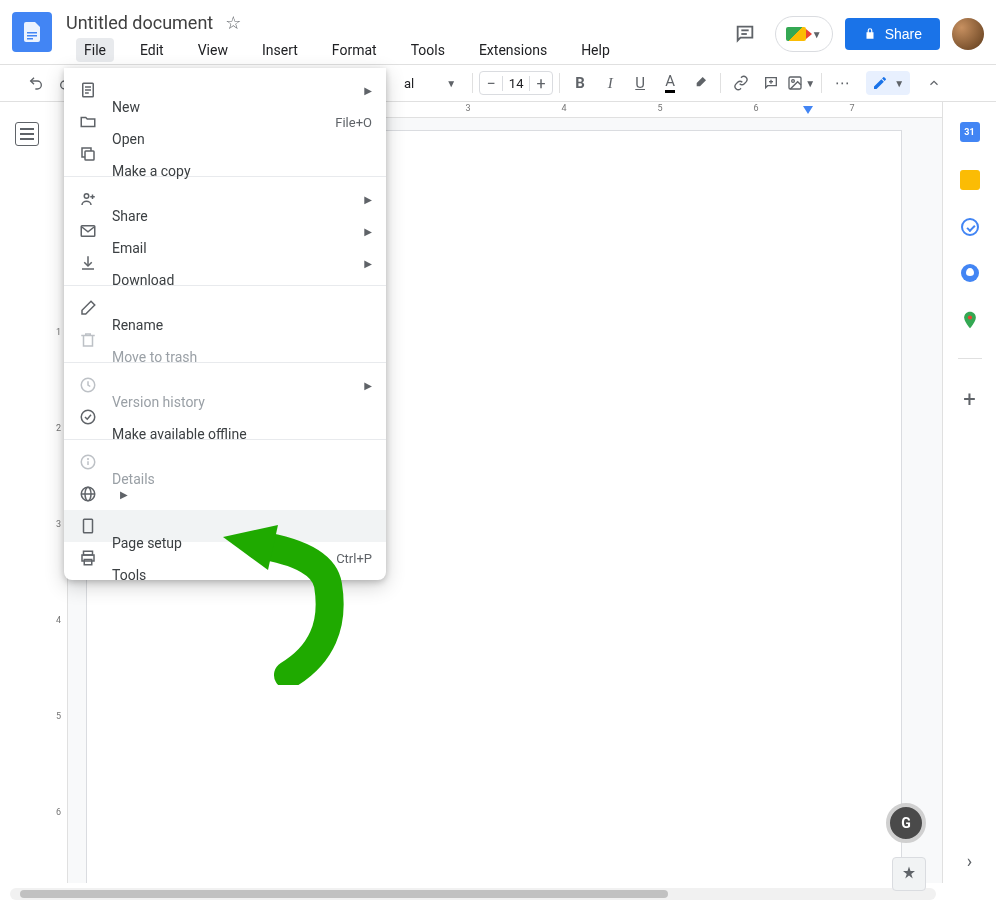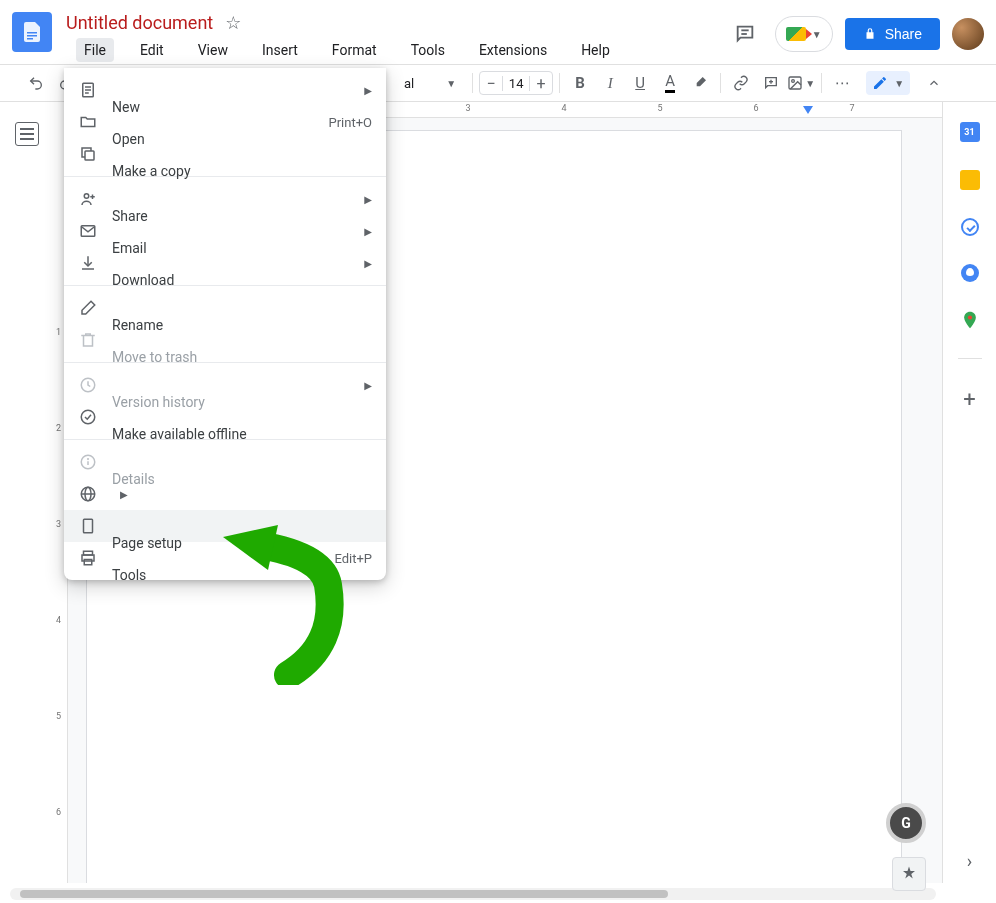--- a/index.html
+++ b/index.html
@@ -4,21 +4,21 @@
 <style>
 * { box-sizing: border-box; margin: 0; padding: 0; }
 body { font-family: 'Google Sans', Roboto, Arial, sans-serif; font-size: 14px; color: #202124; background: #fff; width: 996px; height: 903px; overflow: hidden; position: relative; }
 
 
 .header { display: flex; align-items: flex-start; padding: 8px 12px 0 12px; height: 64px; }
 .doc-logo { width: 40px; height: 40px; background: #4285f4; border-radius: 4px; display: flex; align-items: center; justify-content: center; margin-right: 8px; margin-top: 4px; }
 .doc-logo svg { width: 24px; height: 24px; fill: #fff; }
 .title-area { flex: 1; }
 .title-row { display: flex; align-items: center; height: 28px; }
-.doc-title { font-size: 18px; color: #b91c1c; padding: 2px 6px; }
+.doc-title { font-size: 18px; color: #404040; padding: 2px 6px; }
 .star { margin-left: 6px; color: #5f6368; font-size: 18px; }
 .menu-bar { display: flex; gap: 2px; margin-top: 2px; }
 .menu-bar-item { padding: 4px 8px; font-size: 14px; color: #202124; border-radius: 4px; cursor: pointer; margin-left: 16px; }
 .menu-bar-item.active { background: #e8eaed; }
 .header-right { display: flex; align-items: center; gap: 12px; margin-top: 8px; }
 .comments-icon, .meet-badge { width: 36px; height: 36px; display: flex; align-items: center; justify-content: center; color: #5f6368; }
 .meet-badge { border: 1px solid #dadce0; border-radius: 20px; padding: 0 10px; width: auto; }
 .meet-cam { width: 20px; height: 14px; background: linear-gradient(135deg,#34a853 50%,#fbbc04 50%); border-radius: 2px; position: relative; }
 .meet-cam::after { content:''; position:absolute; right:-6px; top:2px; border-left:6px solid #ea4335; border-top:5px solid transparent; border-bottom:5px solid transparent; }
 .share-btn { background: #1a73e8; color: #fff; border: none; border-radius: 4px; padding: 8px 18px; font-size: 14px; font-weight: 500; display: flex; align-items: center; gap: 8px; cursor: pointer; }
@@ -266,21 +266,21 @@
     <span class="dd-label">New</span>
     <span class="dd-arrow">▶</span>
   </div>
   <div class="dd-item">
     <span class="dd-icon">
         <svg width="18" height="18" viewBox="0 0 24 24" fill="none" stroke="#5f6368" stroke-width="2">
           <path d="M3 6h6l2 2h10v10H3V6z"></path>
         </svg>
       </span>
     <span class="dd-label">Open</span>
-    <span class="dd-shortcut">Print+O</span>
+    <span class="dd-shortcut">File+O</span>
   </div>
   <div class="dd-item">
     <span class="dd-icon">
         <svg width="18" height="18" viewBox="0 0 24 24" fill="none" stroke="#5f6368" stroke-width="2">
           <rect x="8" y="8" width="12" height="12" rx="1"></rect>
           <path d="M16 8V4H4v12h4"></path>
         </svg>
       </span>
     <span class="dd-label">Make a copy</span>
   </div>
@@ -388,21 +388,21 @@
   </div>
   <div class="dd-item">
     <span class="dd-icon">
         <svg width="18" height="18" viewBox="0 0 24 24" fill="none" stroke="#5f6368" stroke-width="2">
           <rect x="6" y="3" width="12" height="5"></rect>
           <rect x="4" y="8" width="16" height="8"></rect>
           <rect x="7" y="14" width="10" height="7"></rect>
         </svg>
       </span>
     <span class="dd-label">Tools</span>
-    <span class="dd-shortcut">Edit+P</span>
+    <span class="dd-shortcut">Ctrl+P</span>
   </div>
 </div>
 
 <svg class="annot-arrow" width="130" height="160" viewBox="0 0 130 160">
   <path d="M 70 150 Q 120 120 110 60 Q 105 30 40 20" fill="none" stroke="#1faa00" stroke-width="28" stroke-linecap="round"></path>
   <polygon points="5,12 60,0 50,45" fill="#1faa00"></polygon>
 </svg>
 
 <div class="grammarly">G</div>
 <div class="explore">

